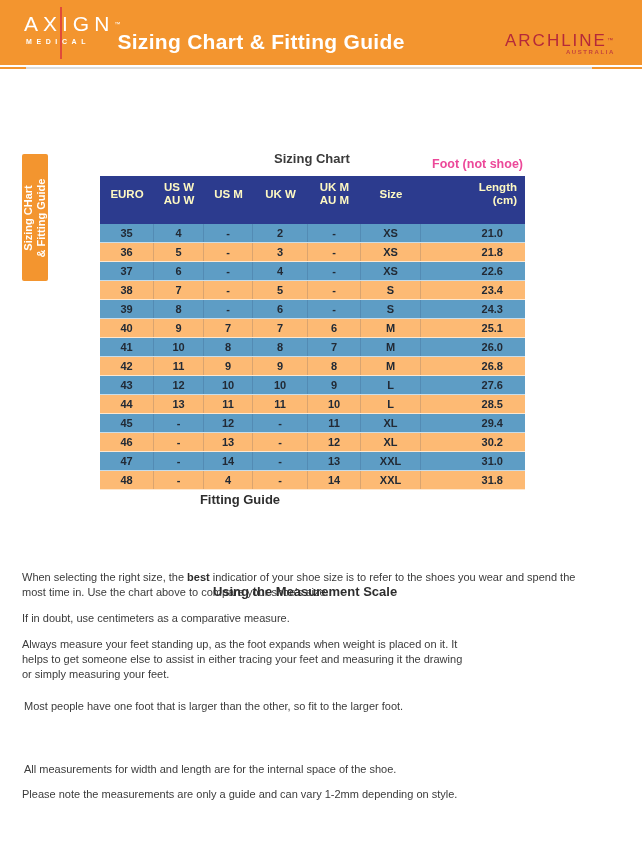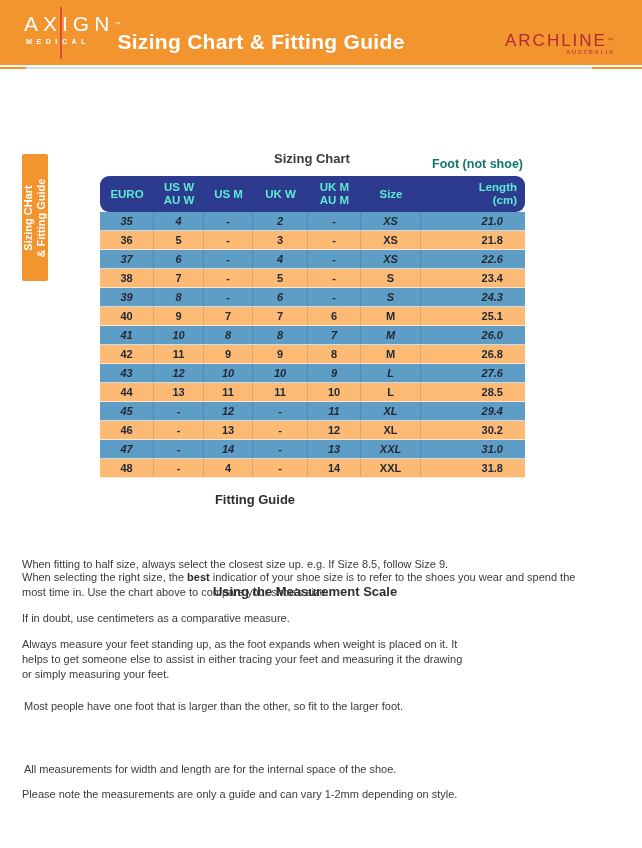--- a/index.html
+++ b/index.html
@@ -28,30 +28,30 @@
   
   .side-tab{position:absolute;left:22px;top:154px;width:26px;height:127px;background:#F3952F;border-radius:2px;}
   .side-tab-inner{position:absolute;left:50%;top:50%;width:127px;height:26px;
     transform:translate(-50%,-50%) rotate(-90deg);text-align:center;color:#fff;
     font-size:11px;font-weight:bold;line-height:13px;white-space:nowrap;}
 
   
   .chart-title{position:absolute;left:312px;top:151px;transform:translateX(-50%);
     font-size:13px;font-weight:bold;color:#3b3b3b;white-space:nowrap;}
   .foot-note{position:absolute;left:413px;top:157px;width:110px;text-align:right;
-    font-size:12.5px;font-weight:bold;color:#0f766e;white-space:nowrap;}
+    font-size:12.5px;font-weight:bold;color:#ec4899;white-space:nowrap;}
 
   .size-table{position:absolute;left:100px;top:176px;width:425px;}
   .tr{display:grid;grid-template-columns:54px 50px 49px 55px 53px 60px 104px;}
-  .thead{background:#2C3B8E;color:#5eead4;height:36px;border-radius:9px;}
+  .thead{background:#2C3B8E;color:#fef9c3;height:48px;}
   .th{display:flex;flex-direction:column;justify-content:center;align-items:center;
       font-size:11.5px;font-weight:bold;line-height:13px;height:36px;}
   .th.right{align-items:flex-end;padding-right:8px;box-sizing:border-box;}
   .tbody .tr{height:19px;border-bottom:1px solid rgba(255,255,255,0.65);box-sizing:border-box;}
-  .tbody .tr.odd{background:#5E9DC5;font-style:italic;}
+  .tbody .tr.odd{background:#5E9DC5;}
   .tbody .tr.even{background:#fdba74;}
   .td{display:flex;align-items:center;justify-content:center;font-size:11px;font-weight:bold;
       color:#222a35;border-right:1px solid rgba(20,40,90,0.15);height:100%;box-sizing:border-box;}
   .td:last-child{border-right:none;justify-content:flex-end;padding-right:22px;}
 
   
   .h-center{position:absolute;transform:translateX(-50%);font-size:13px;font-weight:bold;
     color:#2e2e2e;white-space:nowrap;}
   .para{position:absolute;font-size:11px;line-height:15px;color:#3b3b3b;}
   .para b{color:#2b2b2b;}
@@ -249,23 +249,22 @@
           <div class="td">-</div>
           <div class="td">4</div>
           <div class="td">-</div>
           <div class="td">14</div>
           <div class="td">XXL</div>
           <div class="td">31.8</div>
         </div>
       </div>
   </div>
 
-  <div class="h-center" style="left:255px;top:492px;">Fitting Guide</div>
+  <div class="h-center" style="left:240px;top:492px;">Fitting Guide</div>
   <div class="para" style="left:22px;top:526px;width:580px;margin-top:44px;"><span>When selecting the right size, the </span><b>best</b><span> indicatior of your shoe size is to refer to the shoes you wear and spend the most time in. Use the chart above to compare your shoe's size.</span></div>
-  <div class="para" style="left:22px;top:557px;width:590px;">When fitting to half size, always select the closest size up. e.g. If Size 8.5, follow Size 9.</div>
 
   <div class="h-center" style="left:305px;top:584px;">Using the Measurement Scale</div>
   <div class="para" style="left:22px;top:611px;width:560px;">If in doubt, use centimeters as a comparative measure.</div>
   <div class="para" style="left:24px;top:699px;width:460px;">Most people have one foot that is larger than the other, so fit to the larger foot.</div>
   <div class="para" style="left:22px;top:637px;width:447px;">Always measure your feet standing up, as the foot expands when weight is placed on it. It helps to get someone else to assist in either tracing your feet and measuring it the drawing or simply measuring your feet.</div>
   <div class="para" style="left:24px;top:762px;width:470px;">All measurements for width and length are for the internal space of the shoe.</div>
   <div class="para" style="left:22px;top:787px;width:558px;">Please note the measurements are only a guide and can vary 1-2mm depending on style.</div>
 
 
 </div>

